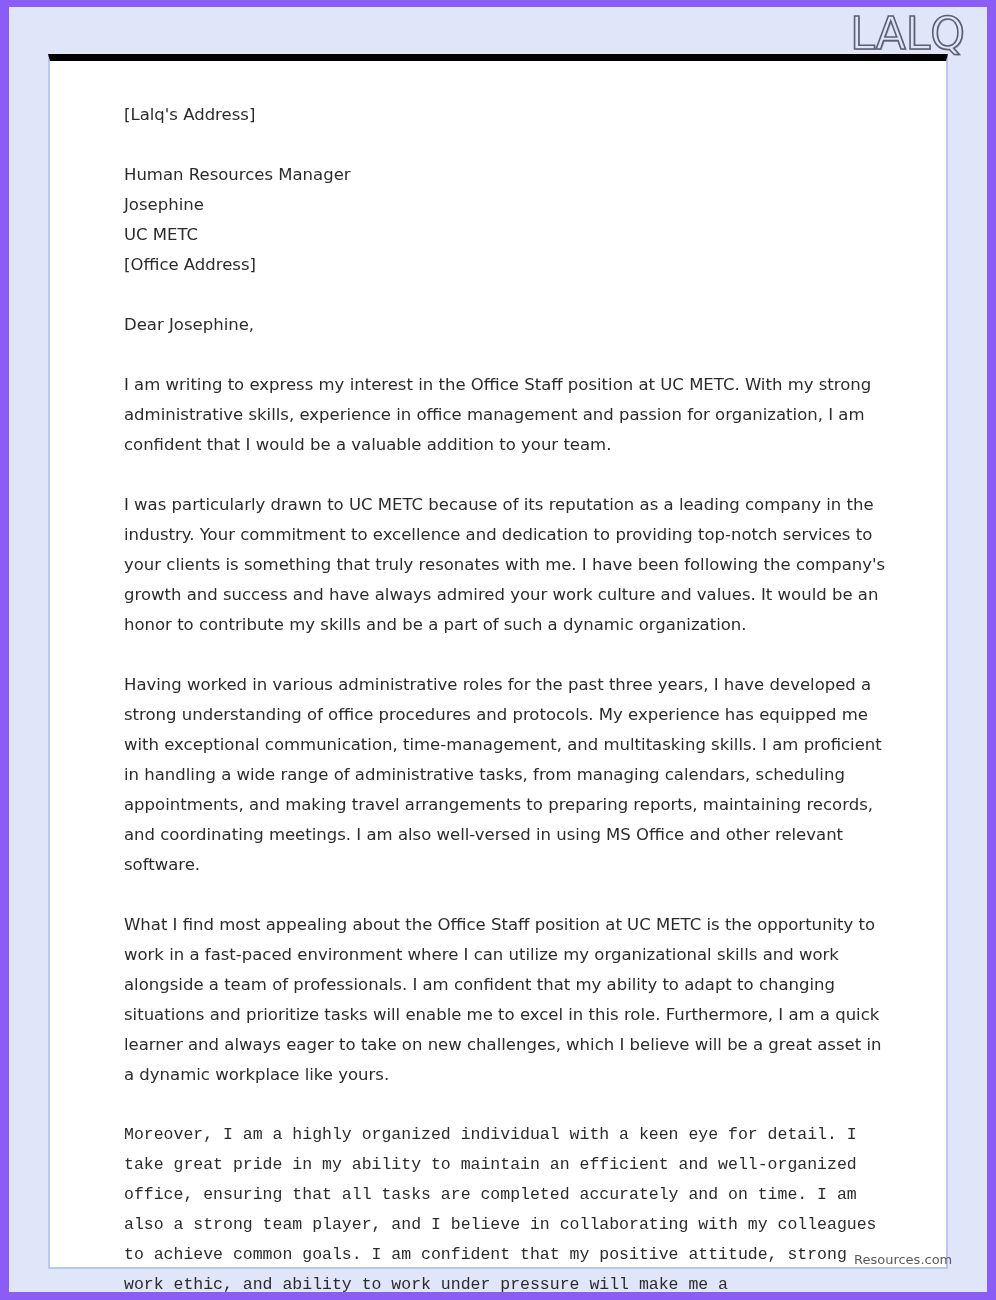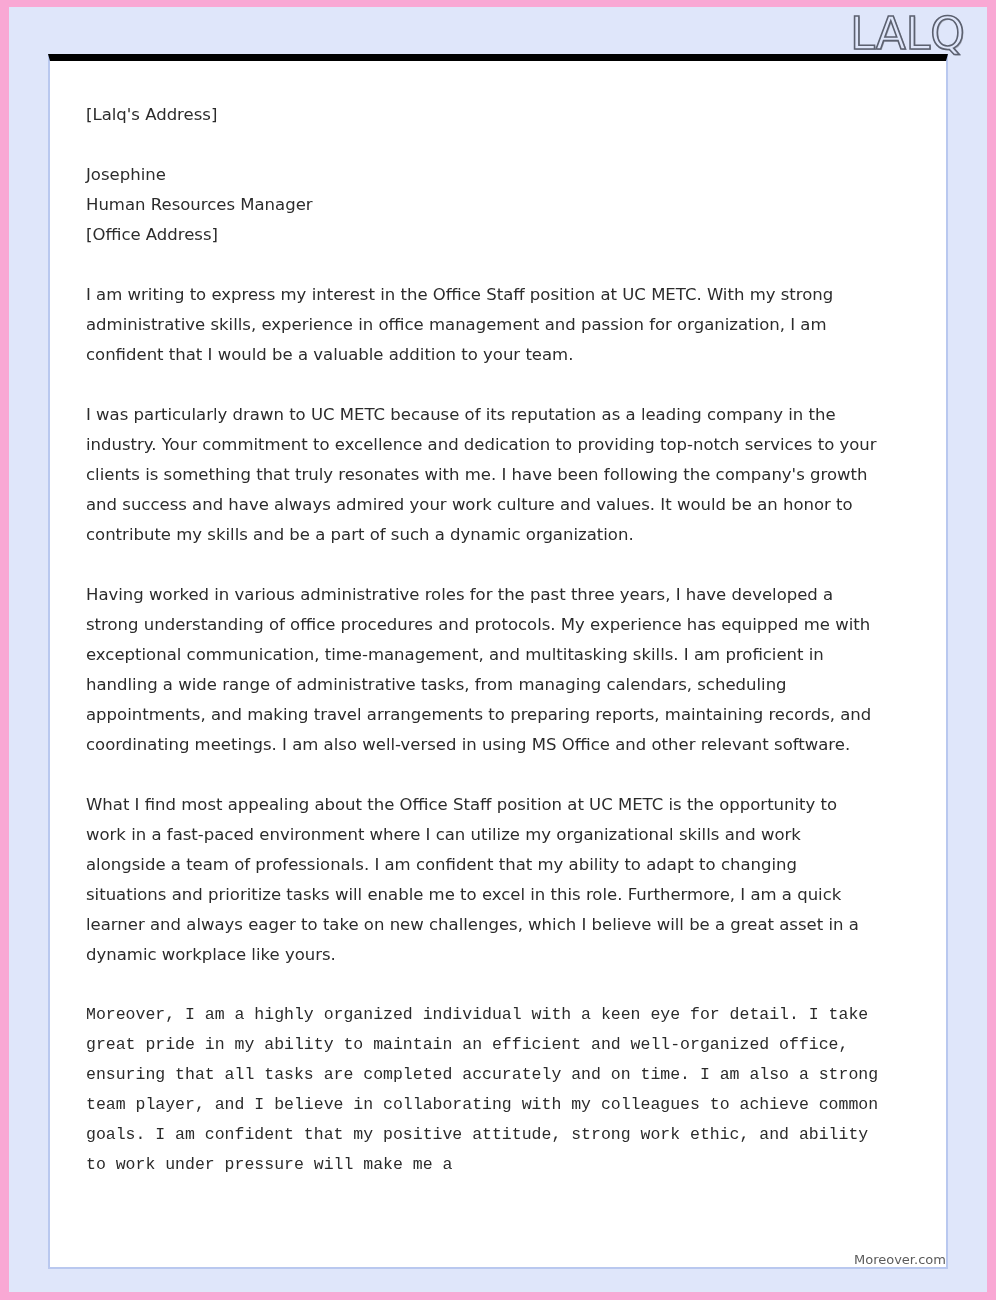--- a/index.html
+++ b/index.html
@@ -10,21 +10,21 @@
   body {
     font-family: "DejaVu Sans", "Liberation Sans", sans-serif;
   }
 
   
   #screenshot {
     position: relative;
     width: 996px;
     height: 1300px;
     overflow: hidden;
-    background: #f9a8d4;
+    background: #8b5cf6;
     box-sizing: border-box;
   }
 
   
   .canvas {
     position: absolute;
     left: 9px;
     top: 7px;
     width: 978px;
     height: 1285px;
@@ -77,25 +77,25 @@
     border-left: 2px solid #b9c8ef;
     border-right: 2px solid #b9c8ef;
     border-bottom: 2px solid #b9c8ef;
     box-sizing: border-box;
     overflow: visible;
   }
 
   
   .letter {
     position: absolute;
-    left: 25px;
+    left: 39px;
     top: 47px;
     width: 900px;
     box-sizing: border-box;
-    padding: 46px 52px 0 52px;
+    padding: 46px 52px 0 76px;
     font-size: 16.5px;
     line-height: 30px;
     color: #2b2b2b;
     font-family: "DejaVu Sans", "Liberation Sans", sans-serif;
   }
   .letter p {
     margin: 0 0 30px 0;
     white-space: pre-wrap;
   }
   .letter p.tight {
@@ -135,29 +135,31 @@
 
     <div class="page"></div>
 
     <div class="letter">
 
       <div class="block">
         <span class="line">[Lalq's Address]</span>
       </div>
 
       <div class="block">
+        <span class="line">Human Resources Manager</span>
         <span class="line">Josephine</span>
-        <span class="line">Human Resources Manager</span>
+        <span class="line">UC METC</span>
         <span class="line">[Office Address]</span>
       </div>
 
+      <p>Dear Josephine,</p>
 
       <p>I am writing to express my interest in the Office Staff position at UC METC. With my strong administrative skills, experience in office management and passion for organization, I am confident that I would be a valuable addition to your team.</p>
       <p>I was particularly drawn to UC METC because of its reputation as a leading company in the industry. Your commitment to excellence and dedication to providing top-notch services to your clients is something that truly resonates with me. I have been following the company's growth and success and have always admired your work culture and values. It would be an honor to contribute my skills and be a part of such a dynamic organization.</p>
       <p>Having worked in various administrative roles for the past three years, I have developed a strong understanding of office procedures and protocols. My experience has equipped me with exceptional communication, time-management, and multitasking skills. I am proficient in handling a wide range of administrative tasks, from managing calendars, scheduling appointments, and making travel arrangements to preparing reports, maintaining records, and coordinating meetings. I am also well-versed in using MS Office and other relevant software.</p>
       <p>What I find most appealing about the Office Staff position at UC METC is the opportunity to work in a fast-paced environment where I can utilize my organizational skills and work alongside a team of professionals. I am confident that my ability to adapt to changing situations and prioritize tasks will enable me to excel in this role. Furthermore, I am a quick learner and always eager to take on new challenges, which I believe will be a great asset in a dynamic workplace like yours.</p>
       <p class="tight">Moreover, I am a highly organized individual with a keen eye for detail. I take great pride in my ability to maintain an efficient and well-organized office, ensuring that all tasks are completed accurately and on time. I am also a strong team player, and I believe in collaborating with my colleagues to achieve common goals. I am confident that my positive attitude, strong work ethic, and ability to work under pressure will make me a</p>
     </div>
 
-    <div class="watermark">Moreover.com</div>
+    <div class="watermark">Resources.com</div>
 
   </div>
 </div>
 
 </body></html>

